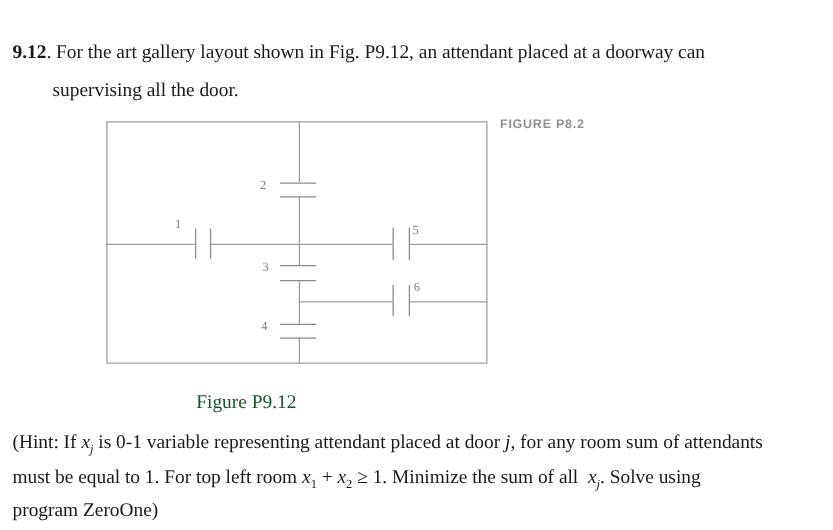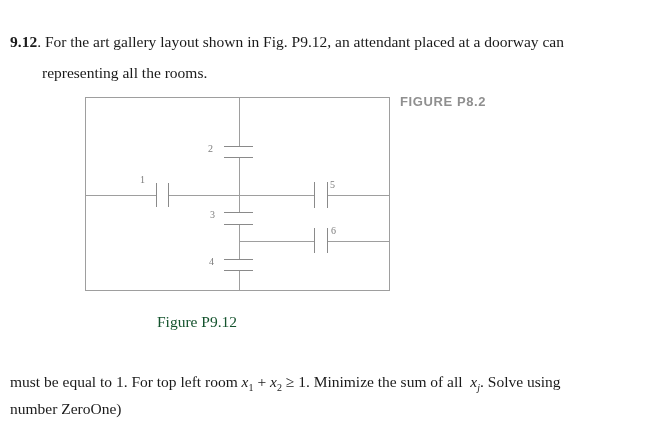--- a/index.html
+++ b/index.html
@@ -62,40 +62,40 @@
     font-family: "Liberation Serif", serif;
     font-size: 10px;
     color: #7d7d7d;
     line-height: 10px;
   }
   #figure-corner-label {
     position: absolute;
     left: 400px;
     top: 94px;
     font-family: "Liberation Sans", sans-serif;
-    font-size: 13px;
+    font-size: 10px;
     font-weight: bold;
     letter-spacing: 0.6px;
     color: #8f8f8f;
   }
   #figure-caption {
     position: absolute;
     left: 157px;
     top: 313px;
     font-size: 15.5px;
     color: #14532d;
   }
 </style>
 </head>
 <body>
 
 <div id="page">
 
   <div class="tline" style="left:10px; top:8px;margin-top:24px;"><span class="bold">9.12</span><span>. For the art gallery layout shown in Fig. P9.12, an attendant placed at a doorway can</span></div>
-  <div class="tline" style="left:42px; top:63px;">representing all the rooms.</div>
+  <div class="tline" style="left:42px; top:63px;">supervising all the door.</div>
 
   <div id="figure-corner-label">FIGURE P8.2</div>
 
   <div id="floorplan">
     <div id="outer-wall"></div>
 
     <div class="wall v" style="left:154px; top:0; height:49px;"></div>
     <div class="wall v" style="left:154px; top:60px; height:55px;"></div>
     <div class="wall v" style="left:154px; top:127px; height:35px;"></div>
     <div class="wall v" style="left:154px; top:173px; height:21px;"></div>
@@ -127,18 +127,19 @@
     <div class="door-bar v" style="left:242px; top:85px; height:26px;"></div>
     <div class="door-label" style="left:245px; top:83px;">5</div>
 
     <div class="door-bar v" style="left:229px; top:131px; height:25px;"></div>
     <div class="door-bar v" style="left:242px; top:131px; height:25px;"></div>
     <div class="door-label" style="left:246px; top:129px;">6</div>
   </div>
 
   <div id="figure-caption">Figure P9.12</div>
 
+  <div class="tline" style="left:10px; top:344px;"><span>(Hint: If </span><span class="ital">x</span><sub class="ital">j</sub><span> is 0-1 variable representing attendant placed at door </span><span class="ital">j</span><span>, for any room sum of attendants</span></div>
 
   <div class="tline" style="left:10px; top:372px;"><span>must be equal to 1. For top left room </span><span class="ital">x</span><sub>1</sub><span> + </span><span class="ital">x</span><sub>2</sub><span> ≥ 1. Minimize the sum of all  </span><span class="ital">x</span><sub class="ital">j</sub><span>. Solve using</span></div>
 
-  <div class="tline" style="left:10px; top:399px;">number ZeroOne)</div>
+  <div class="tline" style="left:10px; top:399px;">program ZeroOne)</div>
 
 </div>
 
 </body></html>

